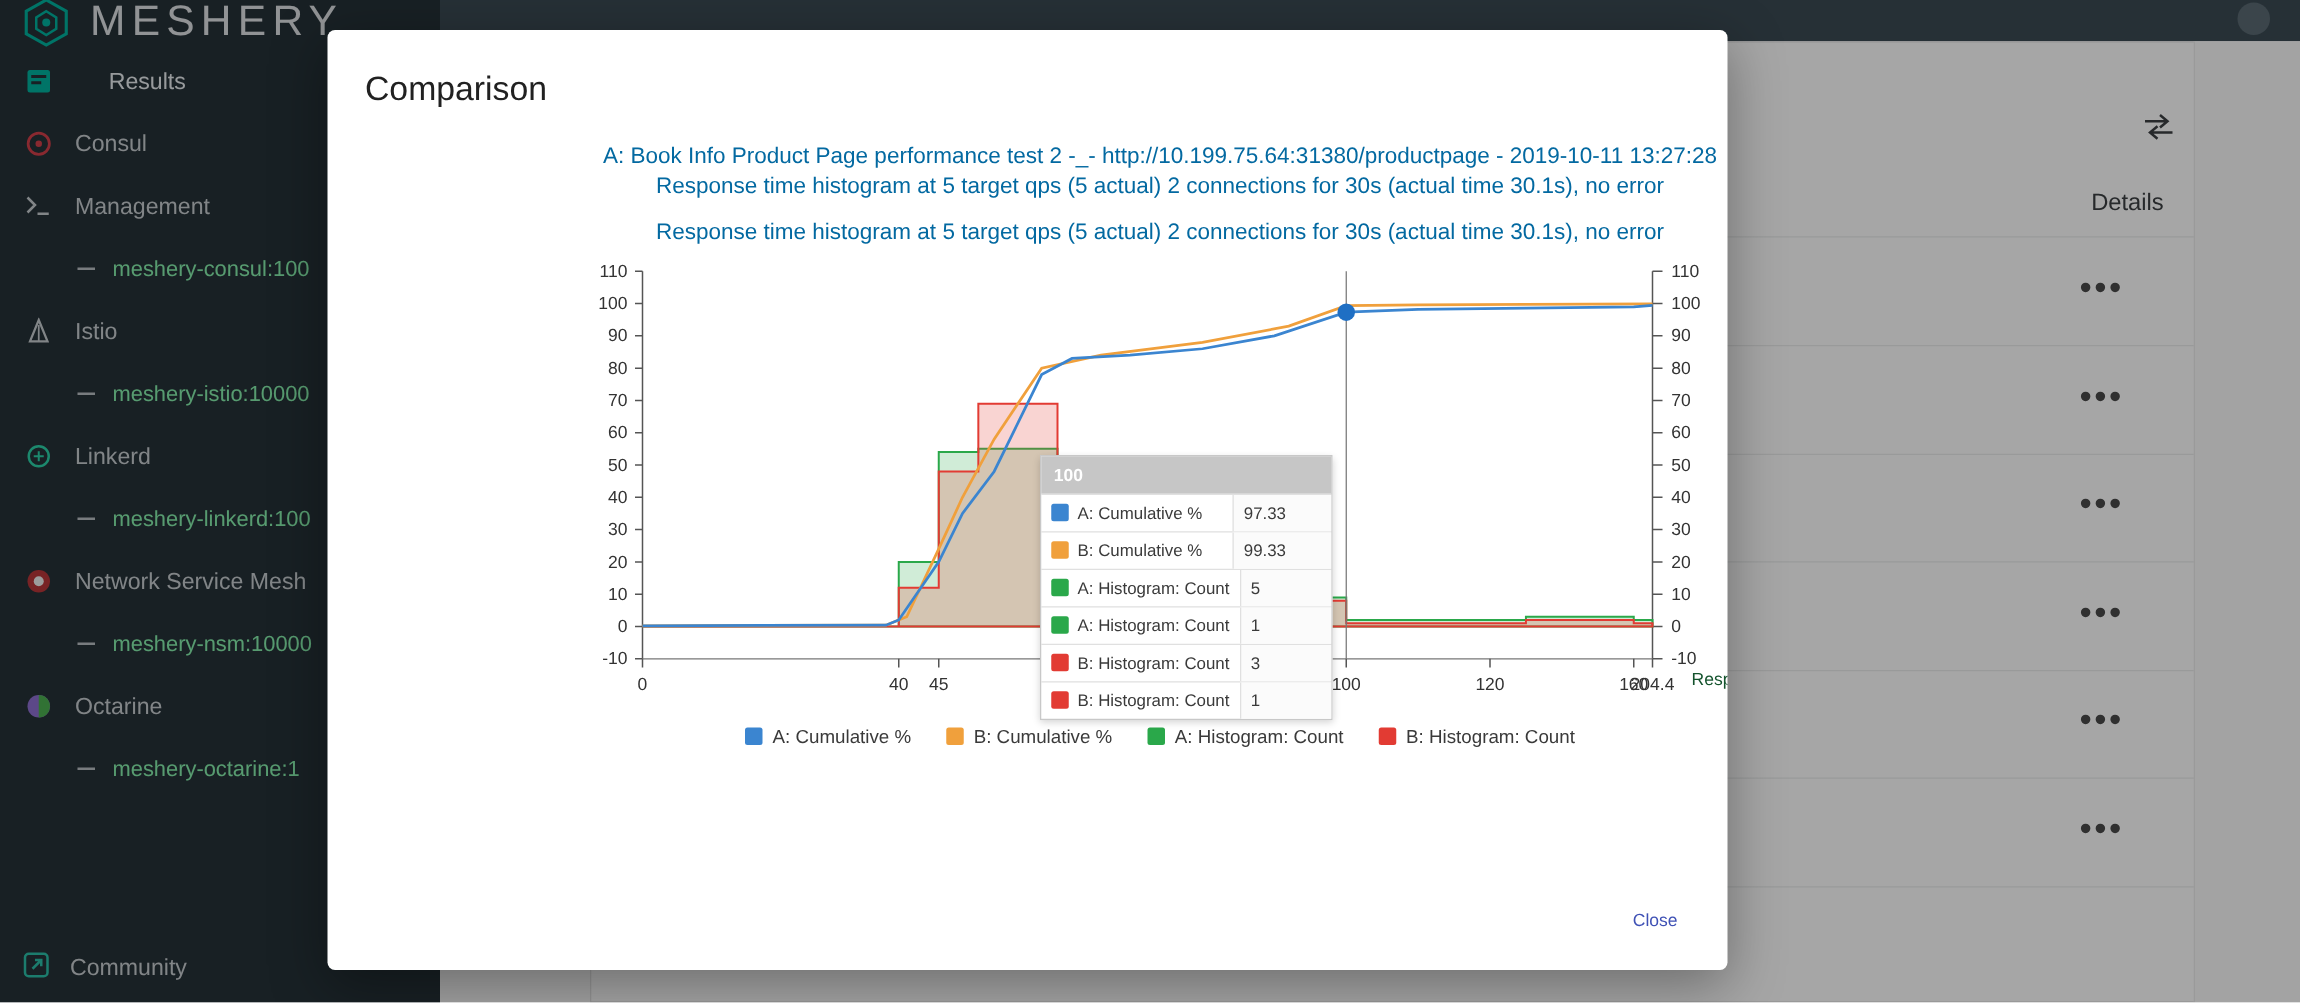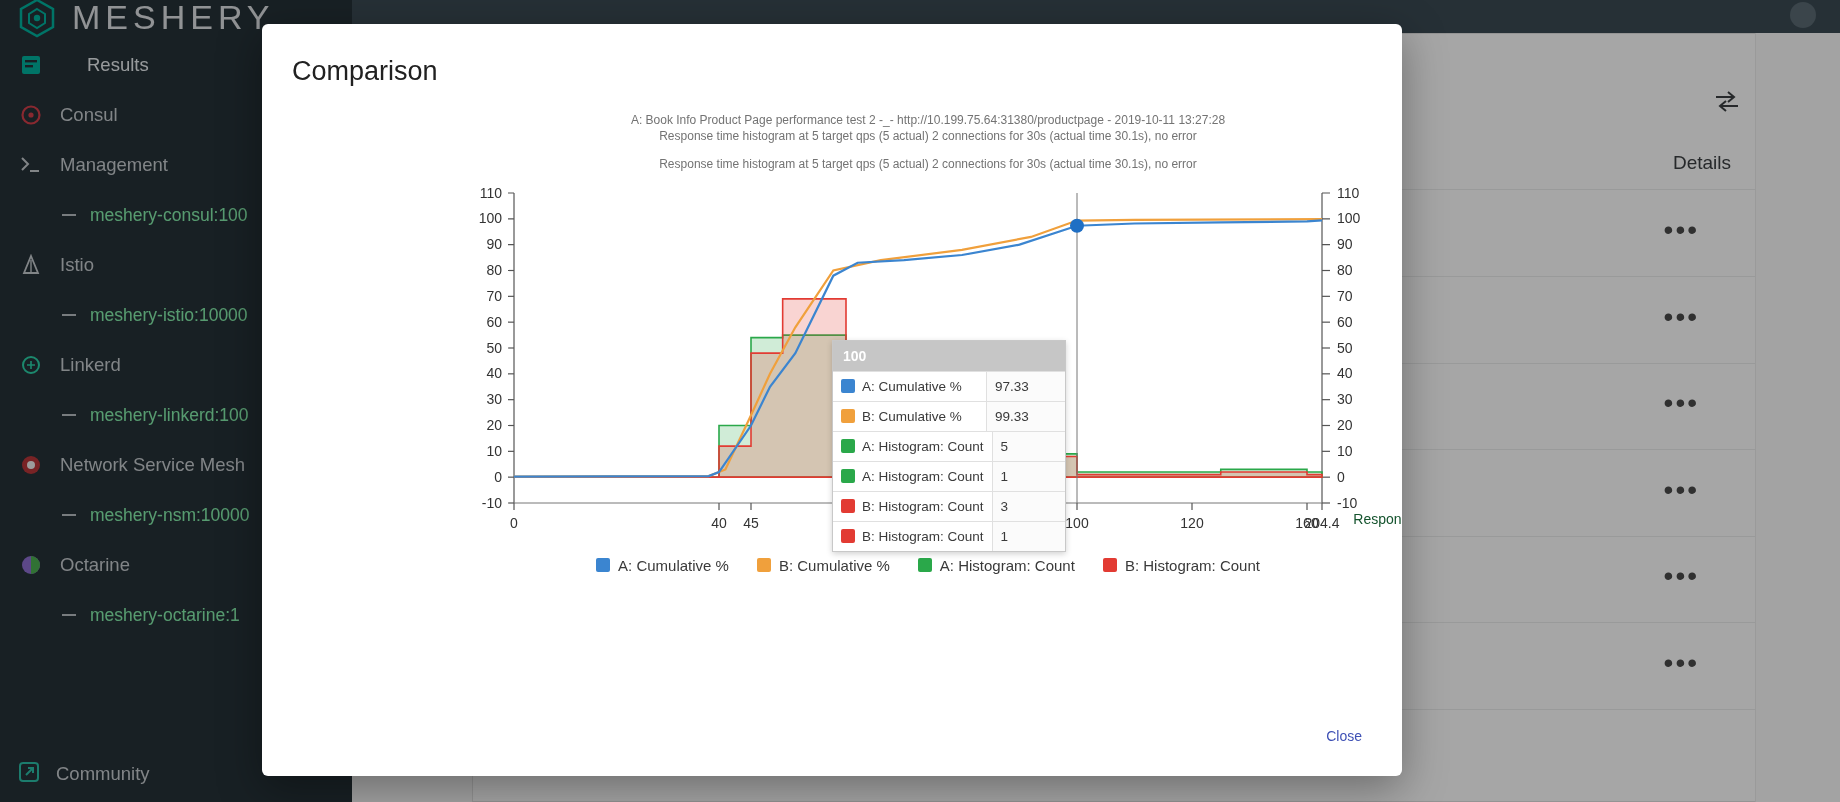--- a/index.html
+++ b/index.html
@@ -170,21 +170,20 @@
   }
   .modal {
     position: absolute;
     left: 262px; top: 24px;
     width: 1120px;
     height: 752px;
     background: #ffffff;
     border-radius: 6px;
     box-shadow: 0 12px 44px rgba(0,0,0,0.35);
     overflow: hidden;
-    padding-left: 20px;
   }
   .modal-title {
     position: absolute;
     left: 30px; top: 32px;
     font-size: 27px;
     color: #212121;
   }
   .close-btn {
     position: absolute;
     right: 30px; bottom: 24px;
@@ -199,22 +198,22 @@
 
   
   .chart-wrap {
     position: absolute;
     left: 0; top: 88px;
     width: 1332px;
     height: 530px;
   }
   .chart-caption {
     text-align: center;
-    font-size: 12px;
-    color: #737373;
+    font-size: 18px;
+    color: #0369a1;
     line-height: 1.35;
   }
   .cap-block { margin-bottom: 12px; }
   .plot {
     position: relative;
     width: 1332px;
     height: 360px;
     margin-top: 6px;
   }
   .plot svg { display:block; }

